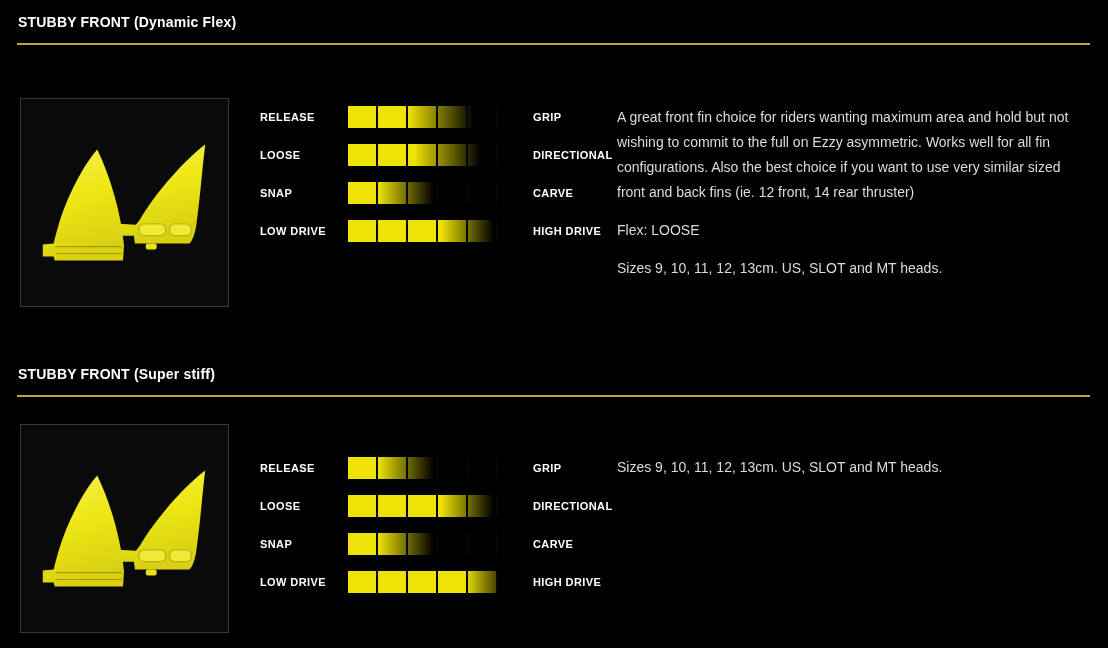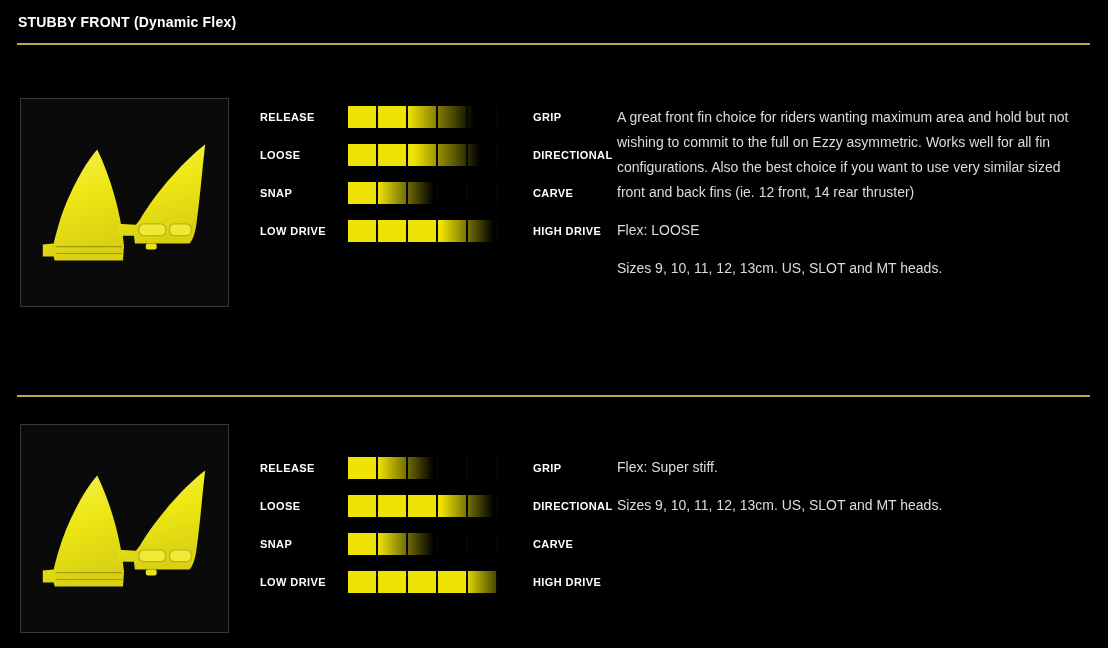--- a/index.html
+++ b/index.html
@@ -89,20 +89,21 @@
   </div>
 
   <div class="desc" style="top:92px">
     <p>A great front fin choice for riders wanting maximum area and hold but not wishing to commit to the full on Ezzy asymmetric. Works well for all fin configurations. Also the best choice if you want to use very similar sized front and back fins (ie. 12 front, 14 rear thruster)</p>
     <p>Flex: LOOSE</p>
     <p>Sizes 9, 10, 11, 12, 13cm. US, SLOT and MT heads.</p>
   </div>
 </div>
 
 <div class="section" id="sec1">
+  <h2 class="sec-title">STUBBY FRONT (Super stiff)</h2>
   <div class="sec-underline"></div>
 
   <div class="image-box" style="top:72px">
     <svg viewBox="0 0 209 209">
         <use href="#fins-art"></use>
       </svg>
   </div>
 
   <div class="rating-row" style="top:105px">
     <span class="rating-label left">RELEASE</span>
@@ -119,16 +120,15 @@
     <div class="rating-bar" style="background-image: repeating-linear-gradient(90deg, rgba(0, 0, 0, 0) 0px, rgba(0, 0, 0, 0) 28px, rgb(6, 6, 6) 28px, rgb(6, 6, 6) 30px), linear-gradient(90deg, rgb(238, 227, 5) 0%, rgb(238, 227, 5) 20%, rgba(238, 227, 5, 0) 57%);"></div>
     <span class="rating-label right">CARVE</span>
   </div>
   <div class="rating-row" style="top:219px">
     <span class="rating-label left">LOW DRIVE</span>
     <div class="rating-bar" style="background-image: repeating-linear-gradient(90deg, rgba(0, 0, 0, 0) 0px, rgba(0, 0, 0, 0) 28px, rgb(6, 6, 6) 28px, rgb(6, 6, 6) 30px), linear-gradient(90deg, rgb(238, 227, 5) 0%, rgb(238, 227, 5) 78%, rgba(238, 227, 5, 0) 108%);"></div>
     <span class="rating-label right">HIGH DRIVE</span>
   </div>
 
   <div class="desc" style="top:90px">
-    <p>Flex: Super stiff.</p>
     <p>Sizes 9, 10, 11, 12, 13cm. US, SLOT and MT heads.</p>
   </div>
 </div>
 
 </body></html>

